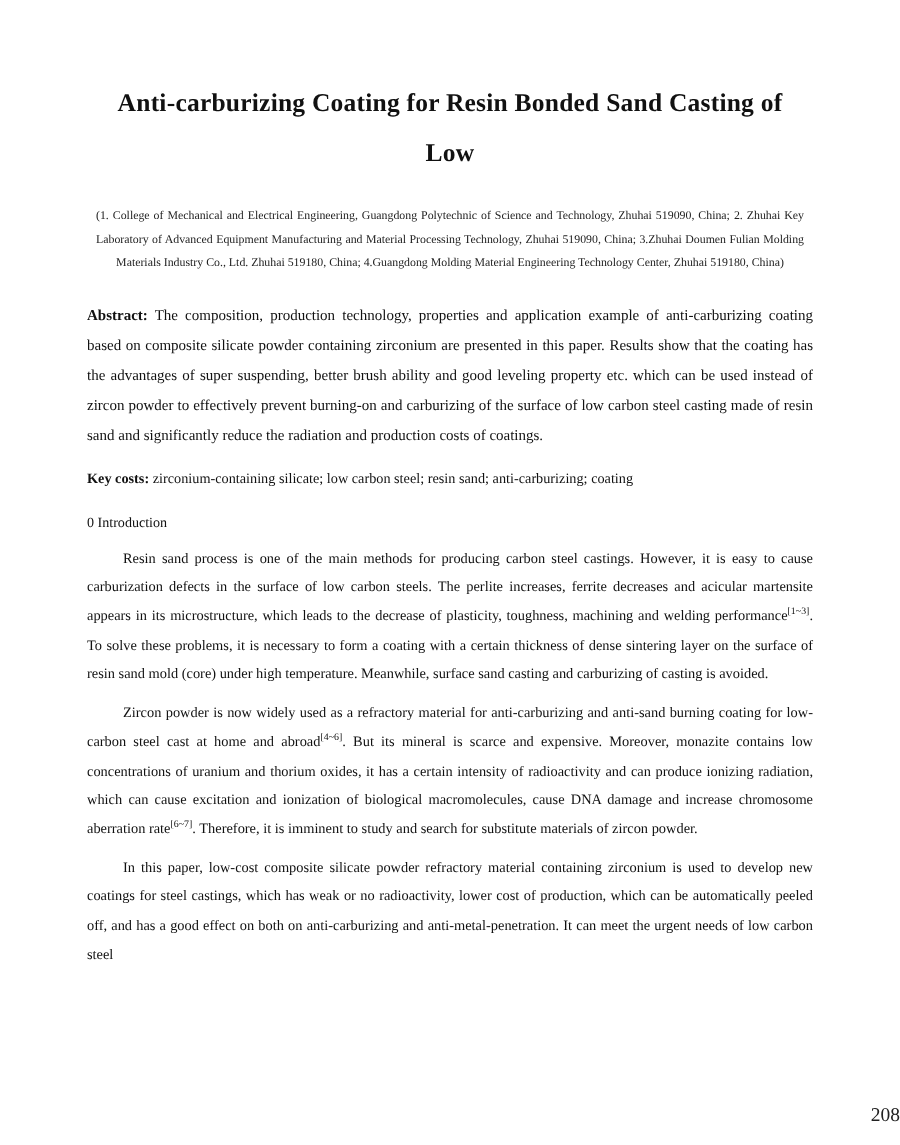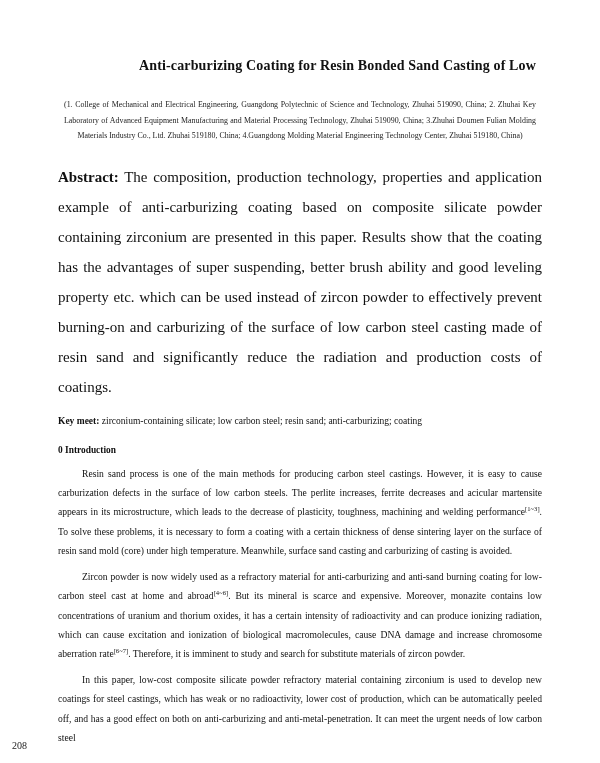--- a/index.html
+++ b/index.html
@@ -17,22 +17,22 @@
   .page {
     position: relative;
     width: 600px;
     height: 763px;
     box-sizing: border-box;
     padding: 52px 58px 28px 58px;
     background: #fff;
     overflow: hidden;
   }
   .title {
-    text-align: right;
-    font-size: 14px;
+    text-align: center;
+    font-size: 17px;
     font-weight: bold;
     line-height: 1.95;
     letter-spacing: 0.15px;
     margin: 0 6px 18px 6px;
     color: #111;
   }
   .authors {
     text-align: center;
     font-size: 10.6px;
     line-height: 1.75;
@@ -47,64 +47,64 @@
     text-align: justify;
     text-align-last: center;
     font-size: 7.9px;
     line-height: 1.95;
     margin-top: 10px;
     padding: 0 6px;
     color: #222;
   }
   .abstract {
     margin-top: 18px;
-    font-size: 15px;
+    font-size: 10px;
     line-height: 2.0;
     text-align: justify;
     color: #111;
   }
   .abstract .lbl {
     font-weight: bold;
   }
   .keywords {
     margin-top: 10px;
     font-size: 9.5px;
     line-height: 2.0;
     text-align: justify;
     color: #111;
   }
   .keywords .lbl {
     font-weight: bold;
   }
   .section-head {
     margin-top: 12px;
     font-size: 9.4px;
-    font-weight: bold;
+    font-weight: normal;
     line-height: 1.6;
     color: #111;
   }
   .para {
     font-size: 9.6px;
     line-height: 2.02;
     text-align: justify;
     text-indent: 24px;
     margin-top: 6px;
     color: #111;
   }
   .para sup {
     font-size: 6.6px;
     vertical-align: super;
   }
   .pageno {
     position: absolute;
-    left: 12px;
+    left: 0;
     right: 0;
     bottom: 12px;
-    text-align: left;
-    font-size: 10px;
+    text-align: right;
+    font-size: 13px;
     color: #222;
   }
 </style>
 </head>
 <body>
 
 <div class="page">
 
   <div class="title">
     <div>Anti-carburizing Coating for Resin Bonded Sand Casting of Low</div>
@@ -113,21 +113,21 @@
   <div class="authors">
   </div>
 
   <div class="affil">(1. College of Mechanical and Electrical Engineering, Guangdong Polytechnic of Science and Technology, Zhuhai 519090, China;  2. Zhuhai Key Laboratory of Advanced Equipment Manufacturing and Material Processing Technology, Zhuhai 519090, China;  3.Zhuhai Doumen Fulian Molding Materials Industry Co., Ltd. Zhuhai 519180, China;  4.Guangdong Molding Material Engineering Technology Center, Zhuhai 519180, China)</div>
 
   <div class="abstract">
     <span class="lbl">Abstract:</span><span> The composition, production technology, properties and application example of anti-carburizing coating based on composite silicate powder containing zirconium are presented in this paper. Results show that the coating has the advantages of super suspending, better brush ability and good leveling property etc. which can be used instead of zircon powder to effectively prevent burning-on and carburizing of the surface of low carbon steel casting made of resin sand and significantly reduce the radiation and production costs of coatings.</span>
   </div>
 
   <div class="keywords">
-    <span class="lbl">Key meet:</span><span> zirconium-containing silicate;    low carbon steel;    resin sand;   anti-carburizing; coating</span>
+    <span class="lbl">Key costs:</span><span> zirconium-containing silicate;    low carbon steel;    resin sand;   anti-carburizing; coating</span>
   </div>
 
   <div class="section-head">0 Introduction</div>
 
   <div class="para">
     <span>Resin sand process is one of the main methods for producing carbon steel castings. However, it is easy to cause carburization defects in the surface of low carbon steels. The perlite increases, ferrite decreases and acicular martensite appears in its microstructure,  which leads to the decrease of plasticity, toughness, machining and welding performance</span><sup>[1~3]</sup><span>. To solve these problems, it is necessary to form a coating with a certain thickness of dense sintering layer on the surface of resin sand mold (core) under high temperature. Meanwhile, surface sand casting and carburizing of casting is avoided.</span>
   </div>
 
   <div class="para">
     <span>Zircon powder is now widely used as a refractory material for anti-carburizing and anti-sand burning coating for low-carbon steel cast at home and abroad</span><sup>[4~6]</sup><span>. But its mineral is scarce and expensive. Moreover, monazite contains low concentrations of uranium and thorium oxides, it has a certain intensity of radioactivity and can produce ionizing radiation, which can cause excitation and ionization of biological macromolecules, cause DNA damage and increase chromosome aberration rate</span><sup>[6~7]</sup><span>. Therefore, it is imminent to study and search for substitute materials of zircon powder.</span>

